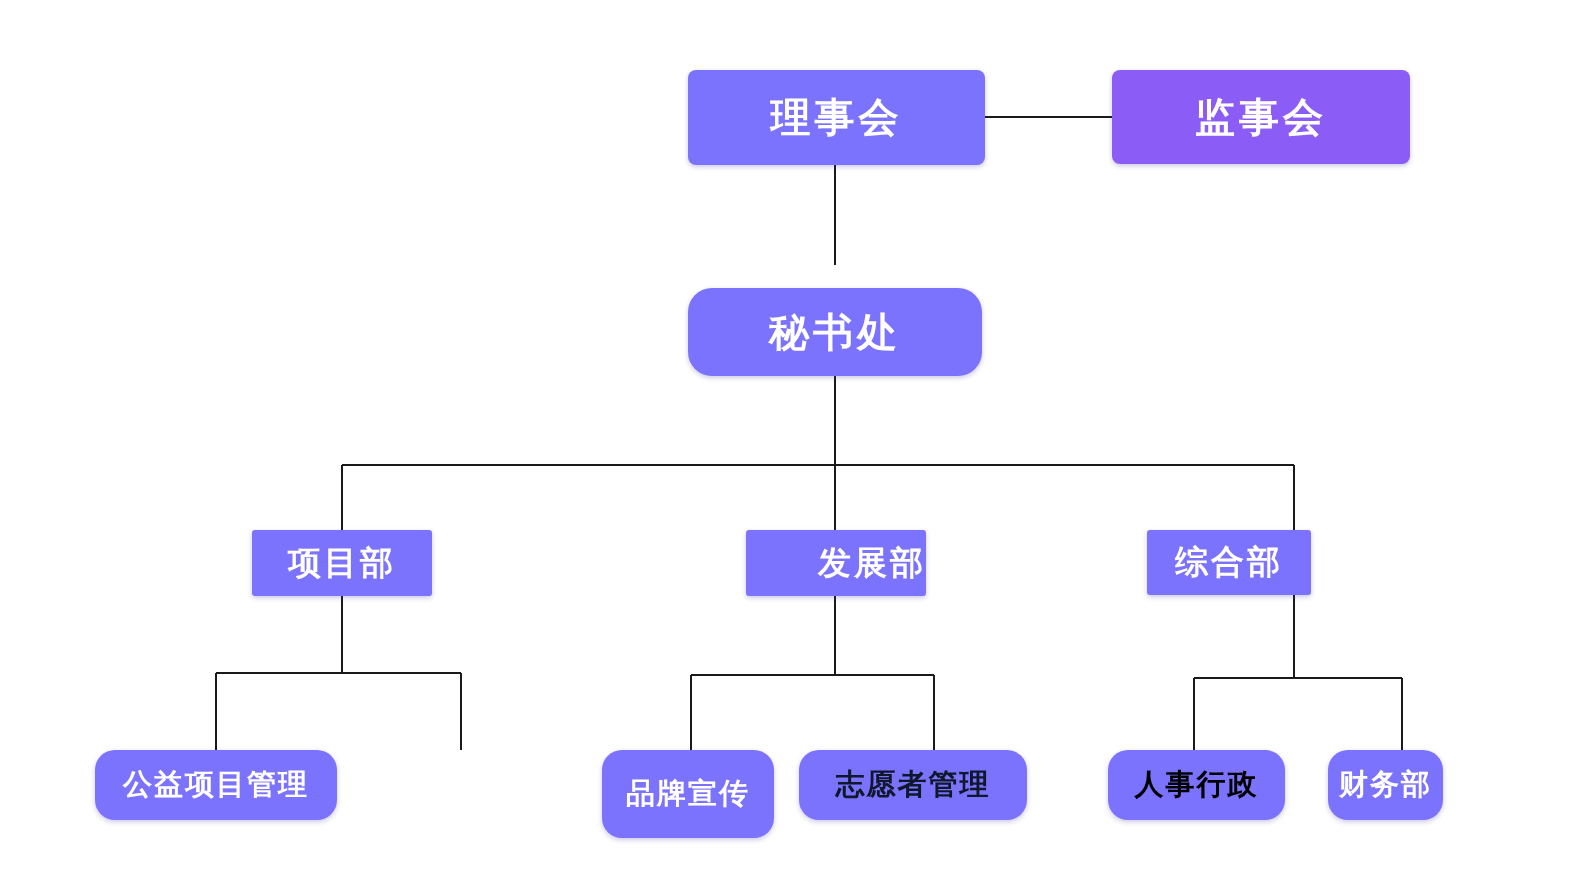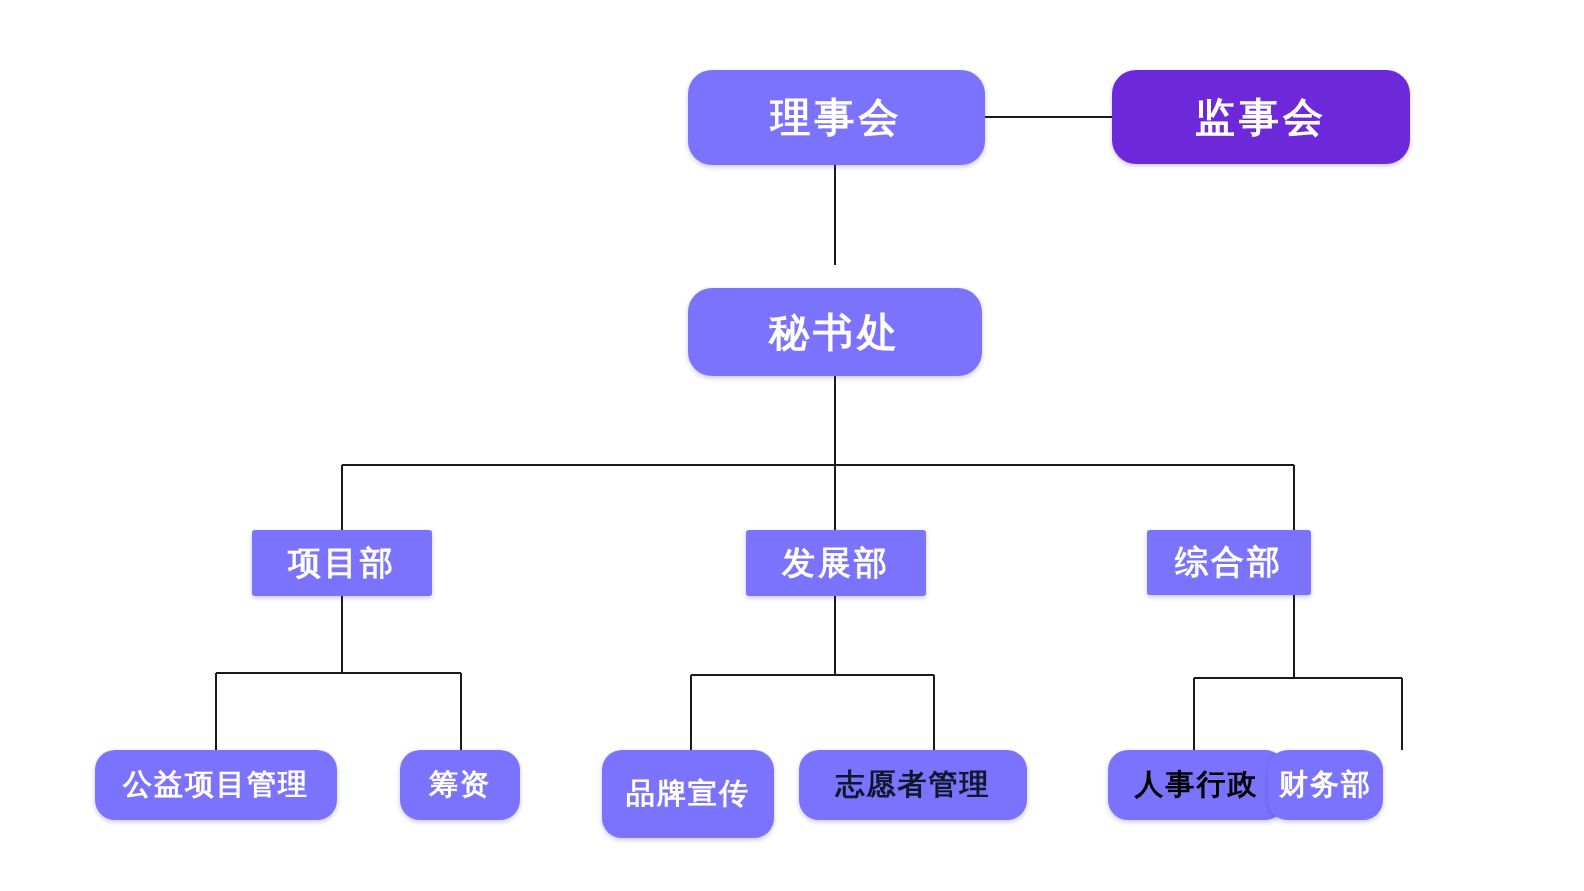--- a/index.html
+++ b/index.html
@@ -38,21 +38,21 @@
     font-weight: bold;
     letter-spacing: 2px;
     text-align: center;
     white-space: nowrap;
     box-shadow: 0 2px 5px rgba(70, 60, 160, 0.28);
     z-index: 5;
     user-select: none;
   }
   .node.tier-1 {
     font-size: 40px;
-    border-radius: 24px;
+    border-radius: 8px;
     letter-spacing: 4px;
   }
   .node.tier-2 {
     font-size: 40px;
     border-radius: 24px;
     letter-spacing: 4px;
     margin-top: 23px;
   }
   .node.tier-3 {
     font-size: 33px;
@@ -86,46 +86,43 @@
       <path d="M691 675 L691 750" stroke="#1a1a1a" stroke-width="2" fill="none" stroke-linecap="butt"></path>
       <path d="M934 675 L934 750" stroke="#1a1a1a" stroke-width="2" fill="none" stroke-linecap="butt"></path>
       <path d="M1294 595 L1294 678" stroke="#1a1a1a" stroke-width="2" fill="none" stroke-linecap="butt"></path>
       <path d="M1194 678 L1402 678" stroke="#1a1a1a" stroke-width="2" fill="none" stroke-linecap="butt"></path>
       <path d="M1194 678 L1194 750" stroke="#1a1a1a" stroke-width="2" fill="none" stroke-linecap="butt"></path>
       <path d="M1402 678 L1402 750" stroke="#1a1a1a" stroke-width="2" fill="none" stroke-linecap="butt"></path>
     </svg>
 <div class="node tier-1" style="left: 688px; top: 70px; width: 297px; height: 95px; background: rgb(123, 114, 253); color: rgb(255, 255, 255);">
       <span>理事会</span>
     </div>
-    <div class="node tier-1" style="left: 1112px; top: 70px; width: 298px; height: 94px; background: #6d28d9; color: rgb(255, 255, 255);">
+    <div class="node tier-1" style="left: 1112px; top: 70px; width: 298px; height: 94px; background: #8b5cf6; color: rgb(255, 255, 255);">
       <span>监事会</span>
     </div>
     <div class="node tier-2" style="left: 688px; top: 265px; width: 294px; height: 88px; background: rgb(123, 114, 253); color: rgb(255, 255, 255);">
       <span>秘书处</span>
     </div>
     <div class="node tier-3" style="left: 252px; top: 530px; width: 180px; height: 66px; background: rgb(123, 114, 253); color: rgb(255, 255, 255);">
       <span>项目部</span>
     </div>
-    <div class="node tier-3" style="left: 746px; top: 530px; width: 180px; height: 66px; background: rgb(123, 114, 253); color: rgb(255, 255, 255);">
+    <div class="node tier-3" style="left: 746px; top: 530px; width: 180px; height: 66px; background: rgb(123, 114, 253); color: rgb(255, 255, 255); justify-content: flex-end;">
       <span>发展部</span>
     </div>
     <div class="node tier-3" style="left: 1147px; top: 530px; width: 164px; height: 65px; background: rgb(123, 114, 253); color: rgb(255, 255, 255);">
       <span>综合部</span>
     </div>
     <div class="node tier-4" style="left: 95px; top: 750px; width: 242px; height: 70px; background: rgb(123, 114, 253); color: rgb(255, 255, 255);">
       <span>公益项目管理</span>
-    </div>
-    <div class="node tier-4" style="left: 400px; top: 750px; width: 120px; height: 70px; background: rgb(123, 114, 253); color: rgb(255, 255, 255);">
-      <span>筹资</span>
     </div>
     <div class="node tier-4" style="left: 602px; top: 750px; width: 172px; height: 88px; background: rgb(123, 114, 253); color: rgb(255, 255, 255);">
       <span>品牌宣传</span>
     </div>
     <div class="node tier-4" style="left: 799px; top: 750px; width: 228px; height: 70px; background: rgb(123, 114, 253); color: #0f172a;">
       <span>志愿者管理</span>
     </div>
     <div class="node tier-4" style="left: 1108px; top: 750px; width: 177px; height: 70px; background: rgb(123, 114, 253); color: #000000;">
       <span>人事行政</span>
     </div>
-    <div class="node tier-4" style="left: 1268px; top: 750px; width: 115px; height: 70px; background: rgb(123, 114, 253); color: rgb(255, 255, 255);">
+    <div class="node tier-4" style="left: 1328px; top: 750px; width: 115px; height: 70px; background: rgb(123, 114, 253); color: rgb(255, 255, 255);">
       <span>财务部</span>
     </div>
   </div>
 
 </body></html>

